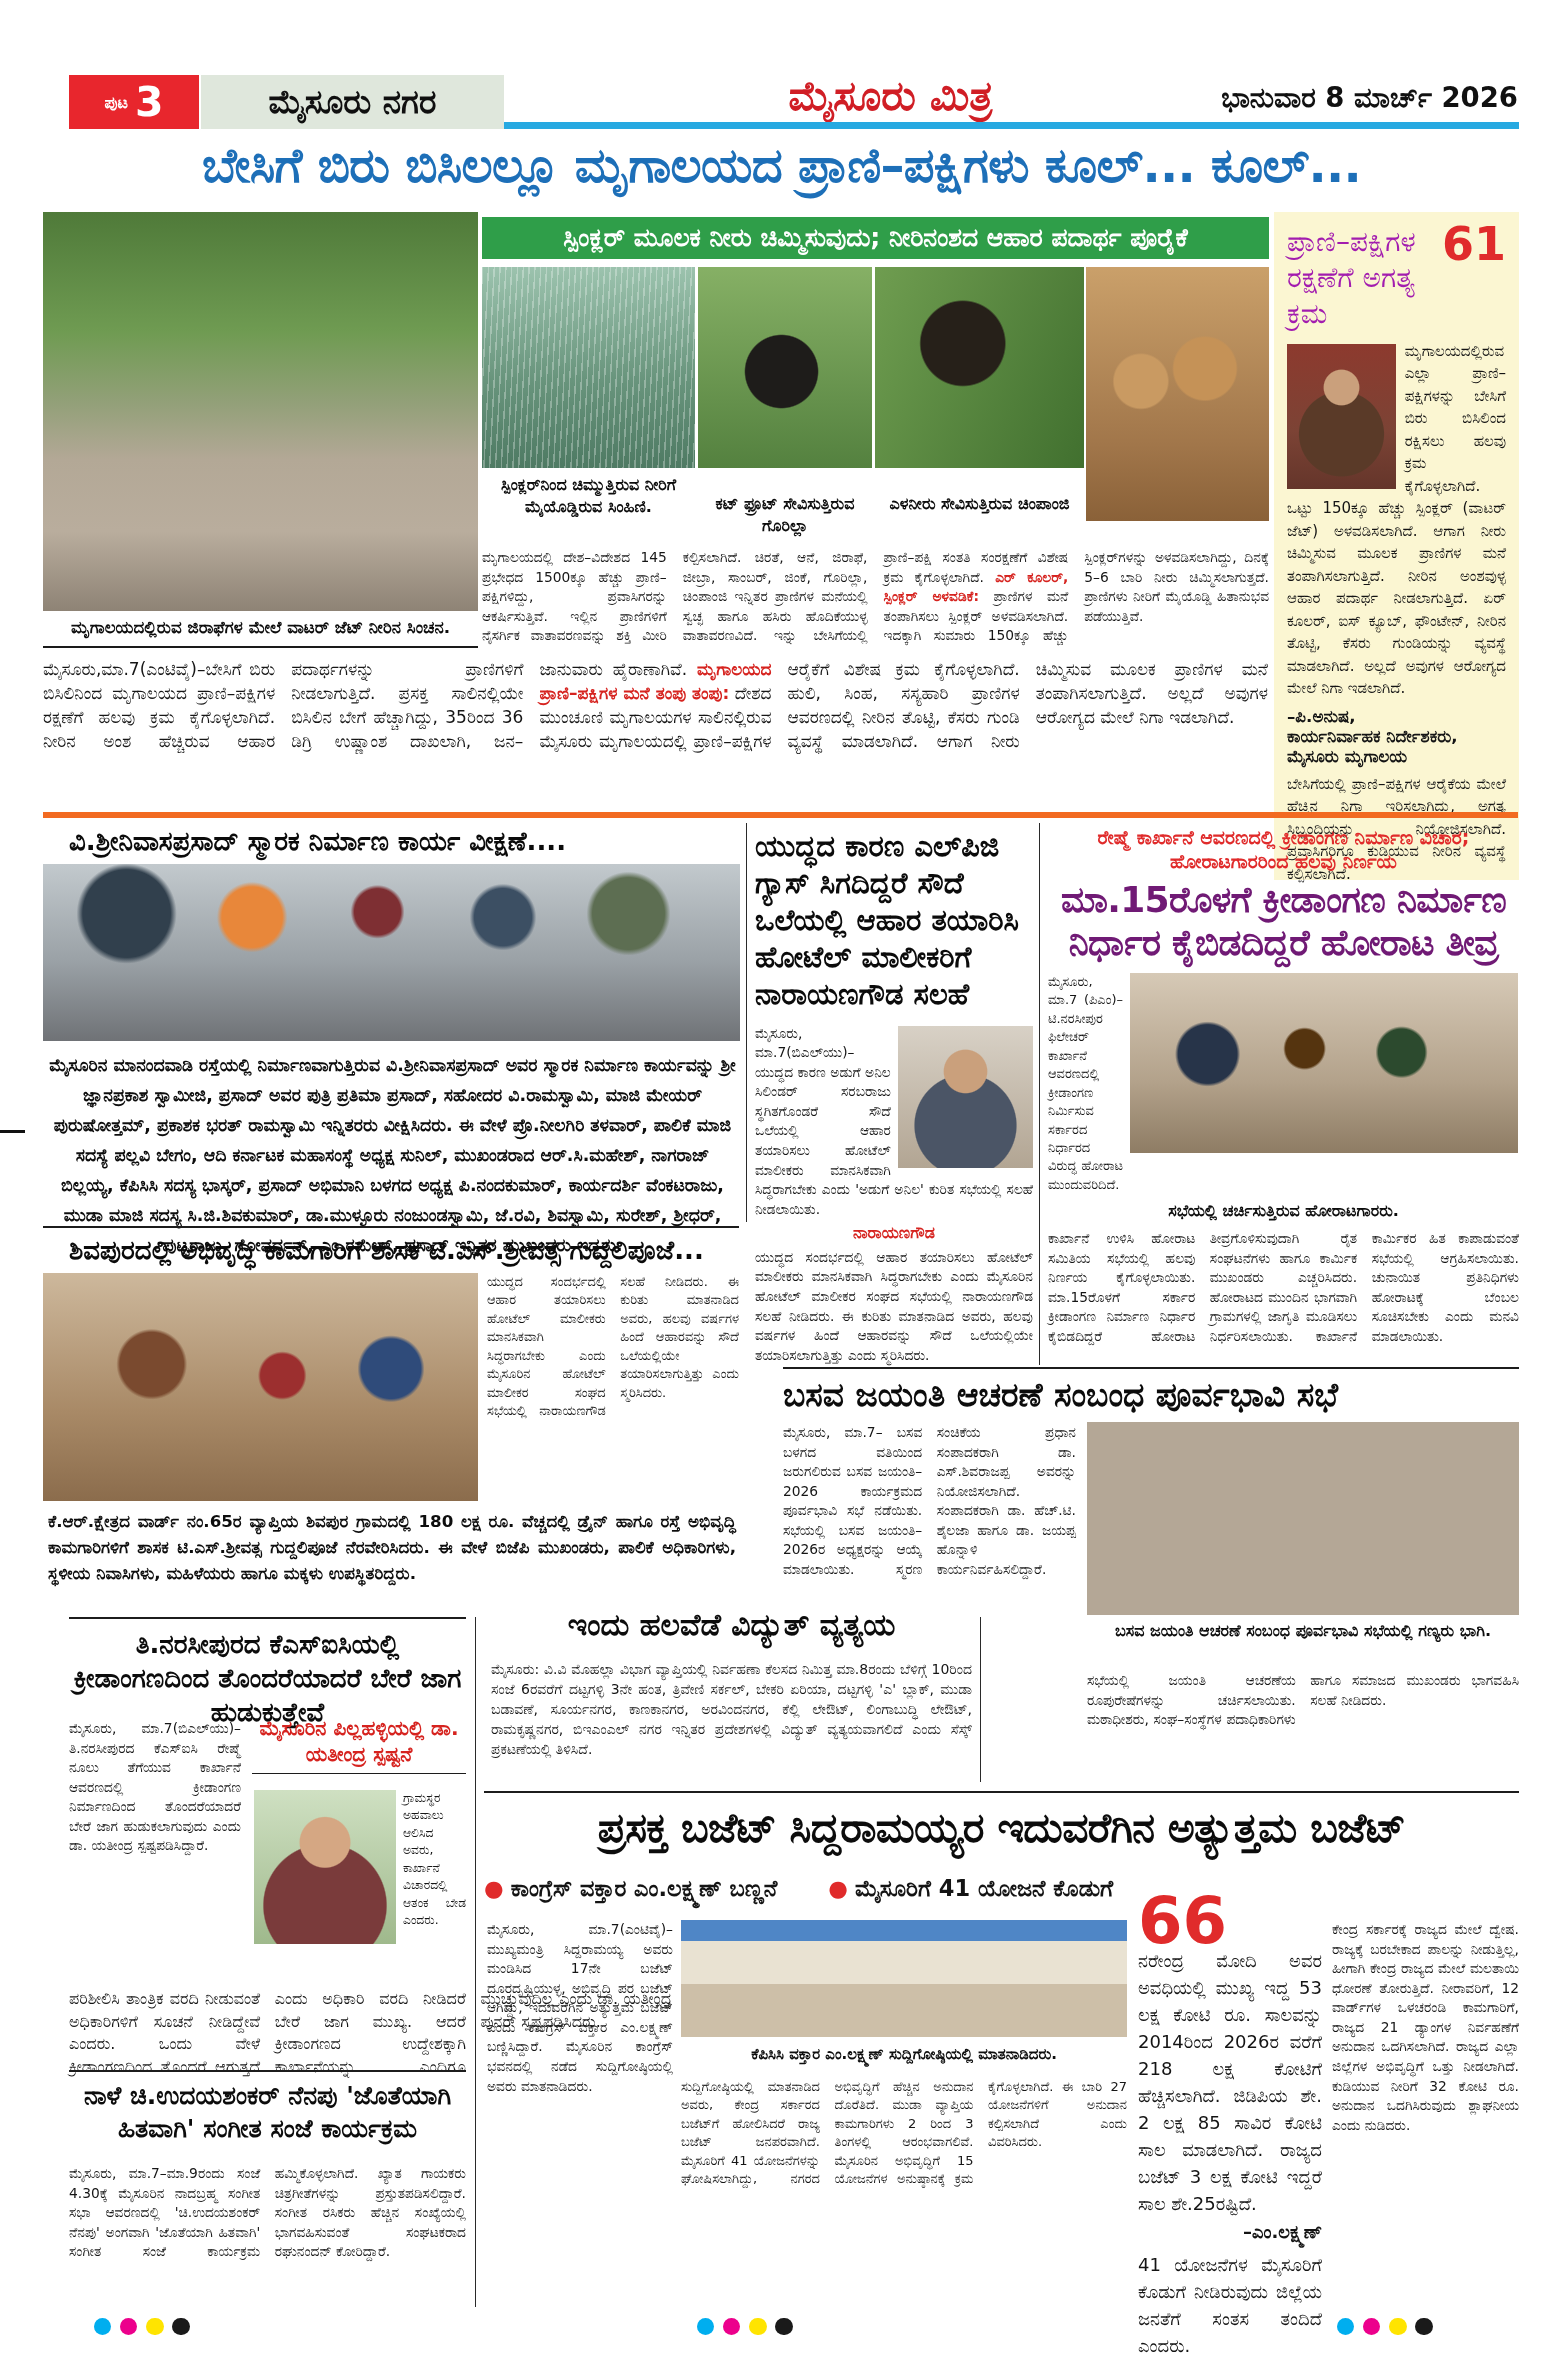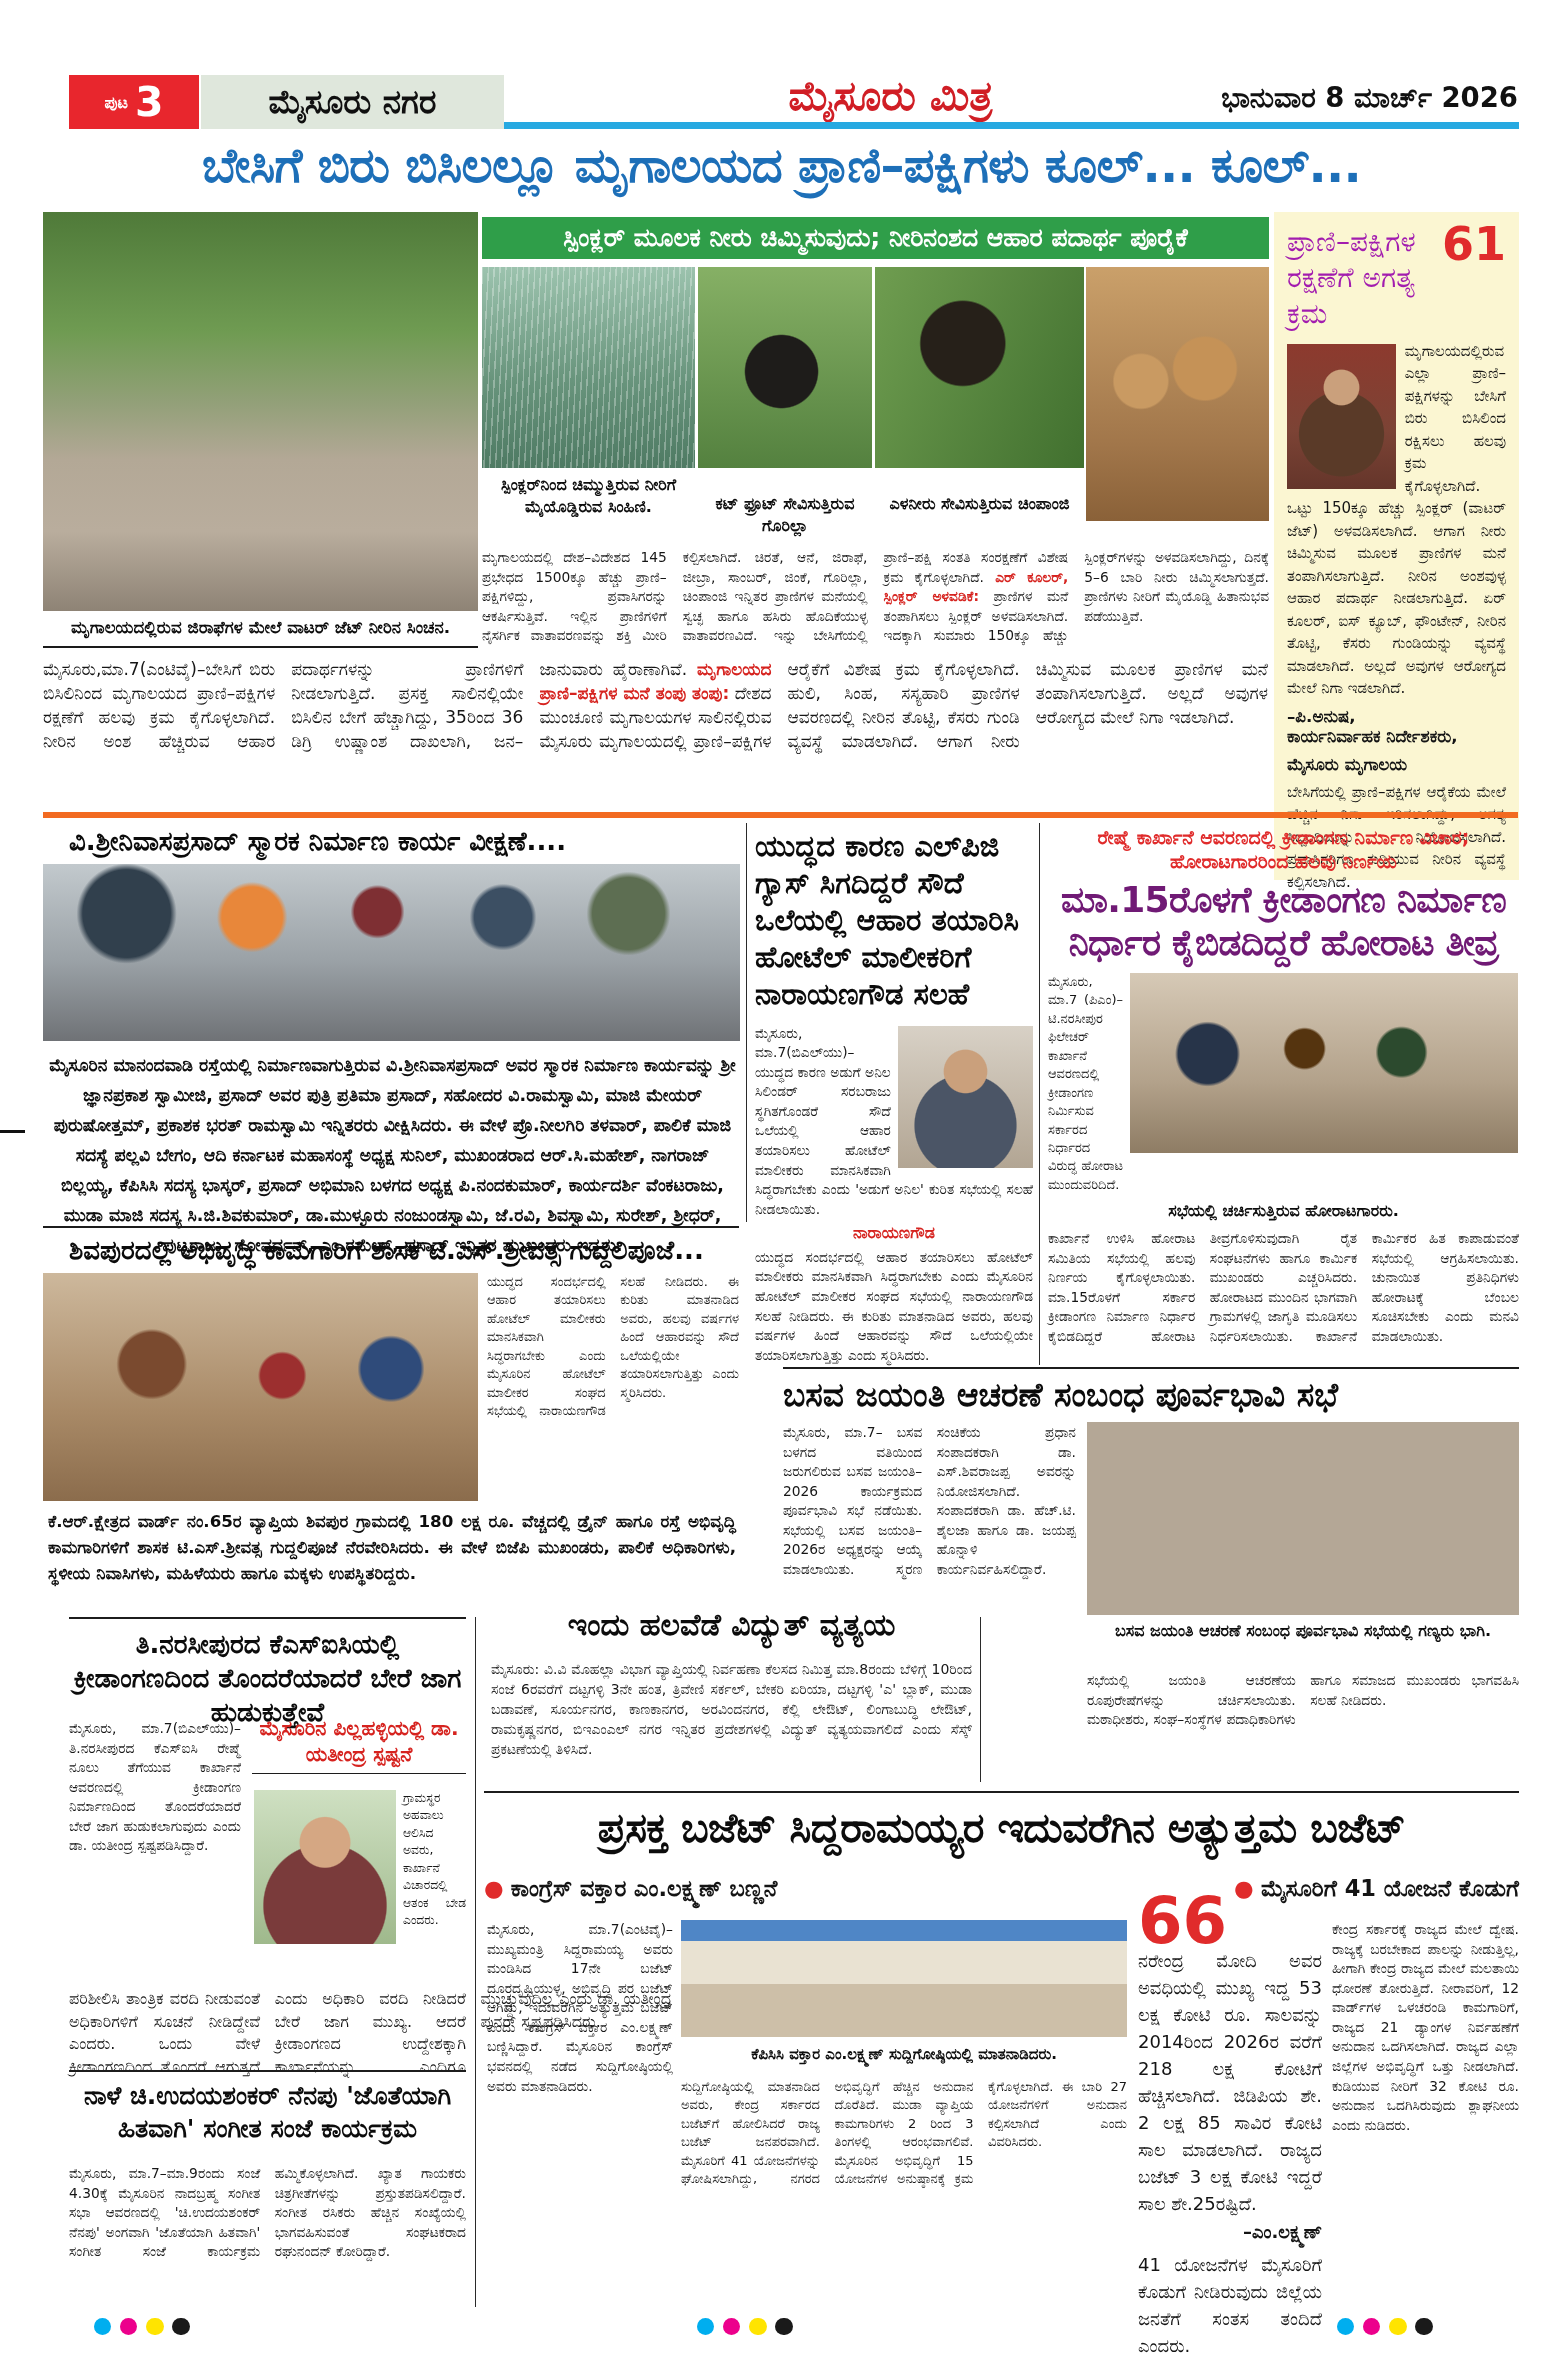--- a/index.html
+++ b/index.html
@@ -39,21 +39,21 @@
   .sidebar .auth{font-weight:bold; font-size:16.7px; margin-top:5.8px;}
   .orangerule{background:#f26a21;}
   .secheader{font-size:26px; font-weight:bold; color:#0b0b0b;}
   .memcap{font-size:17.4px; font-weight:bold; text-align:center; line-height:1.72; color:#0d0d0d;}
   .kicker{color:#e02b2b; font-size:19px; font-weight:bold; text-align:center; line-height:1.25;}
   .bighl{font-size:36px; font-weight:bold; line-height:1.18; text-align:center; color:#701a75; letter-spacing:-0.7px;}
   .medhl{font-size:29px; font-weight:bold; line-height:1.28; color:#0b0b0b;}
   .quoteblk .q66{color:#e02b2b; font-size:64px; font-weight:bold; line-height:.8;}
   .quoteblk .qt{font-size:18px; line-height:1.5; text-align:justify;}
   .quoteblk .at{font-weight:bold; text-align:right; font-size:18px; margin-top:4.3px;}
-  .bullets{display:flex; justify-content:space-between; gap:51px; font-size:22.5px; font-weight:bold;}
+  .bullets{display:flex; justify-content:flex-start; gap:51px; font-size:22.5px; font-weight:bold;}
   .bullets .dot{color:#e02b2b; margin-right:7.2px;}
   .dots{position:absolute; display:flex; gap:8.7px;}
   .dots i{width:17.4px; height:17.4px; border-radius:50%; display:block;}
   .dc{background:#00aeef;} .dm{background:#ec008c;} .dy{background:#ffe400;} .dk{background:#1a1a1a;}
   
   .ph-giraffe{background:linear-gradient(180deg,#4f7a39 0%,#6f9b52 30%,#93a079 48%,#b3a896 62%,#b9ad9d 80%,#8e8375 100%);}
   .ph-rain{background:repeating-linear-gradient(93deg,rgba(255,255,255,.30) 0 1.4px,rgba(255,255,255,0) 1.4px 5.8px),linear-gradient(180deg,#9cc3ae 0%,#69957d 55%,#4e7a63 100%);}
   .ph-gorilla{background:radial-gradient(circle at 48% 52%,#1e1c1a 0 26%,rgba(0,0,0,0) 27%),linear-gradient(180deg,#86b065 0%,#54813f 100%);}
   .ph-chimp{background:radial-gradient(circle at 42% 38%,#262019 0 24%,rgba(0,0,0,0) 25%),linear-gradient(115deg,#6f9d50 0%,#41702f 100%);}
   .ph-deer{background:radial-gradient(circle at 30% 45%,#c99a62 0 14%,rgba(0,0,0,0) 15%),radial-gradient(circle at 65% 40%,#c59257 0 16%,rgba(0,0,0,0) 17%),linear-gradient(180deg,#caa06a 0%,#a1764a 70%,#8a6138 100%);}
@@ -120,21 +120,21 @@
       <span class="q">61</span>
       <span class="ttl">ಪ್ರಾಣಿ–ಪಕ್ಷಿಗಳ ರಕ್ಷಣೆಗೆ ಅಗತ್ಯ ಕ್ರಮ</span>
     </div>
     <div class="stext">
       <span class="photo ph-woman" style="position:relative;display:block;float:left;width:109px;height:145px;margin:4.3px 8.7px 2.9px 0;"></span>
       <span>ಮೃಗಾಲಯದಲ್ಲಿರುವ ಎಲ್ಲಾ ಪ್ರಾಣಿ–ಪಕ್ಷಿಗಳನ್ನು ಬೇಸಿಗೆ ಬಿರು ಬಿಸಿಲಿಂದ ರಕ್ಷಿಸಲು ಹಲವು ಕ್ರಮ ಕೈಗೊಳ್ಳಲಾಗಿದೆ. ಒಟ್ಟು 150ಕ್ಕೂ ಹೆಚ್ಚು ಸ್ಪಿಂಕ್ಲರ್ (ವಾಟರ್ ಜೆಟ್) ಅಳವಡಿಸಲಾಗಿದೆ. ಆಗಾಗ ನೀರು ಚಿಮ್ಮಿಸುವ ಮೂಲಕ ಪ್ರಾಣಿಗಳ ಮನೆ ತಂಪಾಗಿಸಲಾಗುತ್ತಿದೆ. ನೀರಿನ ಅಂಶವುಳ್ಳ ಆಹಾರ ಪದಾರ್ಥ ನೀಡಲಾಗುತ್ತಿದೆ.</span>
       <span>ಏರ್ ಕೂಲರ್, ಐಸ್ ಕ್ಯೂಬ್, ಫೌಂಟೇನ್, ನೀರಿನ ತೊಟ್ಟಿ, ಕೆಸರು ಗುಂಡಿಯನ್ನು ವ್ಯವಸ್ಥೆ ಮಾಡಲಾಗಿದೆ. ಅಲ್ಲದೆ ಅವುಗಳ ಆರೋಗ್ಯದ ಮೇಲೆ ನಿಗಾ ಇಡಲಾಗಿದೆ.</span>
     </div>
     <div class="auth">–ಪಿ.ಅನುಷ,</div>
     <div class="auth" style="margin-top:0;">ಕಾರ್ಯನಿರ್ವಾಹಕ ನಿರ್ದೇಶಕರು,</div>
-    <div class="auth" style="margin-top:8px;">ಮೈಸೂರು ಮೃಗಾಲಯ</div>
+    <div class="auth" style="margin-top:0;">ಮೈಸೂರು ಮೃಗಾಲಯ</div>
     <div class="stext">ಬೇಸಿಗೆಯಲ್ಲಿ ಪ್ರಾಣಿ–ಪಕ್ಷಿಗಳ ಆರೈಕೆಯ ಮೇಲೆ ಹೆಚ್ಚಿನ ನಿಗಾ ಇರಿಸಲಾಗಿದ್ದು, ಅಗತ್ಯ ಸಿಬ್ಬಂದಿಯನ್ನು ನಿಯೋಜಿಸಲಾಗಿದೆ. ಪ್ರವಾಸಿಗರಿಗೂ ಕುಡಿಯುವ ನೀರಿನ ವ್ಯವಸ್ಥೆ ಕಲ್ಪಿಸಲಾಗಿದೆ.</div>
   </div>
 
   <div class="abs orangerule" style="left:43px;top:812px;width:1475px;height:5.8px;"></div>
 
   <div class="abs secheader" style="left:69px;top:826px;width:670px;">ವಿ.ಶ್ರೀನಿವಾಸಪ್ರಸಾದ್ ಸ್ಮಾರಕ ನಿರ್ಮಾಣ ಕಾರ್ಯ ವೀಕ್ಷಣೆ....</div>
   <div class="photo ph-crowd" style="left:43px;top:864px;width:697px;height:177px;"></div>
   <div class="abs memcap" style="left:49px;top:1051px;width:687px;">ಮೈಸೂರಿನ ಮಾನಂದವಾಡಿ ರಸ್ತೆಯಲ್ಲಿ ನಿರ್ಮಾಣವಾಗುತ್ತಿರುವ ವಿ.ಶ್ರೀನಿವಾಸಪ್ರಸಾದ್ ಅವರ ಸ್ಮಾರಕ ನಿರ್ಮಾಣ ಕಾರ್ಯವನ್ನು ಶ್ರೀ ಜ್ಞಾನಪ್ರಕಾಶ ಸ್ವಾಮೀಜಿ, ಪ್ರಸಾದ್ ಅವರ ಪುತ್ರಿ ಪ್ರತಿಮಾ ಪ್ರಸಾದ್, ಸಹೋದರ ವಿ.ರಾಮಸ್ವಾಮಿ, ಮಾಜಿ ಮೇಯರ್ ಪುರುಷೋತ್ತಮ್, ಪ್ರಕಾಶಕ ಭರತ್ ರಾಮಸ್ವಾಮಿ ಇನ್ನಿತರರು ವೀಕ್ಷಿಸಿದರು. ಈ ವೇಳೆ ಪ್ರೊ.ನೀಲಗಿರಿ ತಳವಾರ್, ಪಾಲಿಕೆ ಮಾಜಿ ಸದಸ್ಯೆ ಪಲ್ಲವಿ ಬೇಗಂ, ಆದಿ ಕರ್ನಾಟಕ ಮಹಾಸಂಸ್ಥೆ ಅಧ್ಯಕ್ಷ ಸುನಿಲ್, ಮುಖಂಡರಾದ ಆರ್.ಸಿ.ಮಹೇಶ್, ನಾಗರಾಜ್ ಬಿಲ್ಲಯ್ಯ, ಕೆಪಿಸಿಸಿ ಸದಸ್ಯ ಭಾಸ್ಕರ್, ಪ್ರಸಾದ್ ಅಭಿಮಾನಿ ಬಳಗದ ಅಧ್ಯಕ್ಷ ಪಿ.ನಂದಕುಮಾರ್, ಕಾರ್ಯದರ್ಶಿ ವೆಂಕಟರಾಜು, ಮುಡಾ ಮಾಜಿ ಸದಸ್ಯ ಸಿ.ಜಿ.ಶಿವಕುಮಾರ್, ಡಾ.ಮುಳ್ಳೂರು ನಂಜುಂಡಸ್ವಾಮಿ, ಜೆ.ರವಿ, ಶಿವಸ್ವಾಮಿ, ಸುರೇಶ್, ಶ್ರೀಧರ್, ಪುಟ್ಟರಾಜು, ಗೋವರ್ಧನ್, ಎಂ.ರಮೇಶ್, ಪ್ರಸಾದ್ ಇನ್ನಿತರ ಮುಖಂಡರು ಇದ್ದರು.</div>
 
   <div class="vline" style="left:746px;top:823px;height:399px;"></div>

